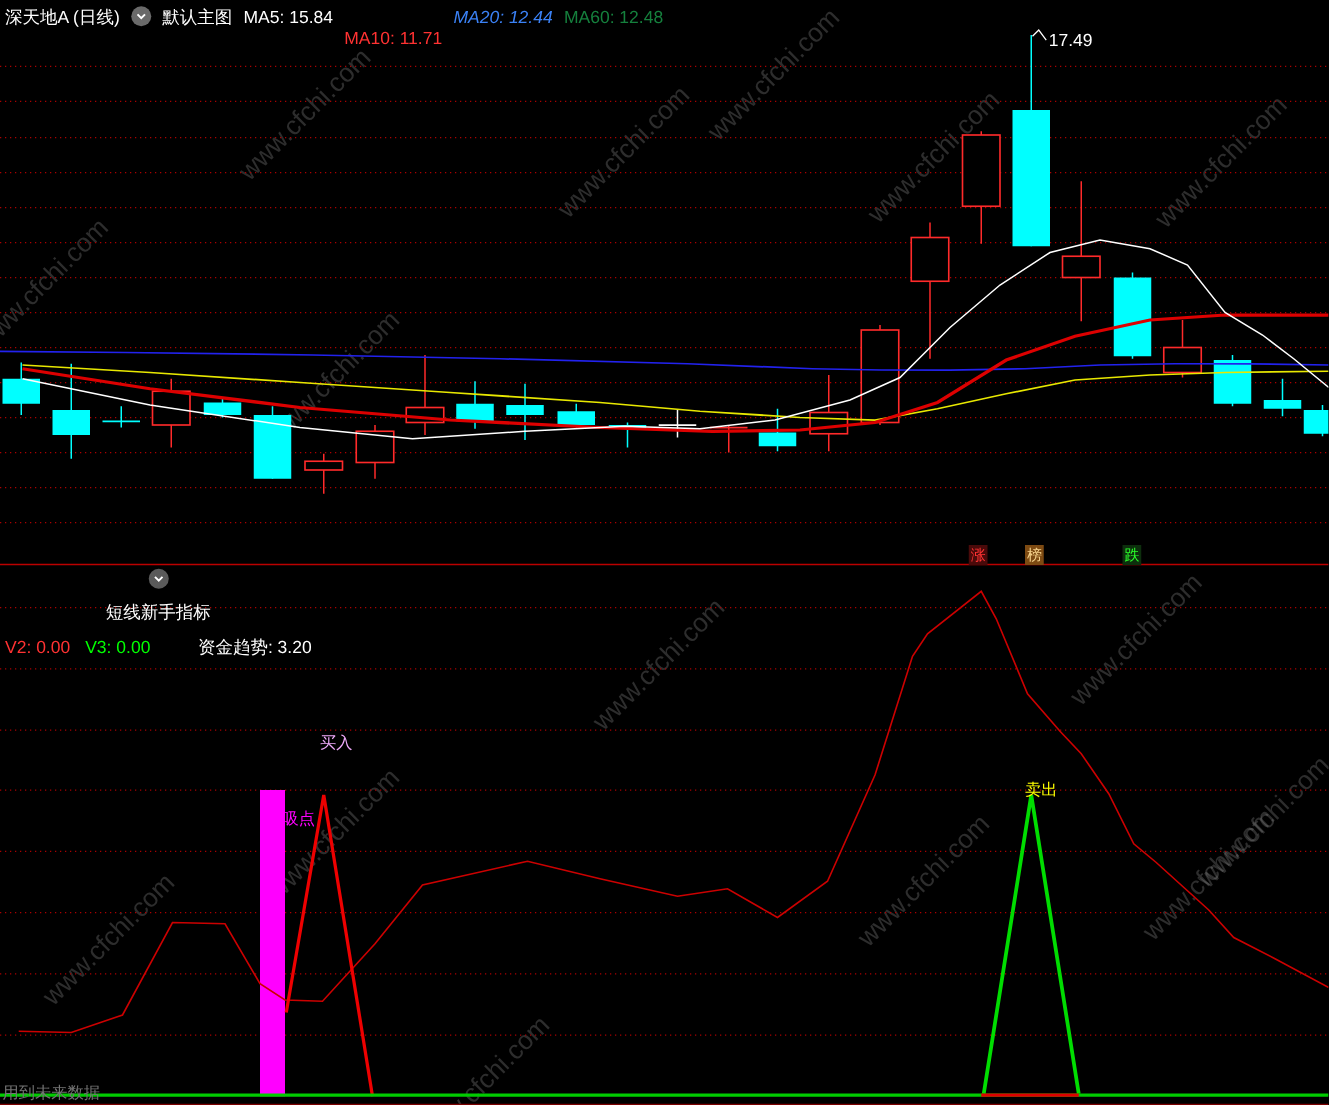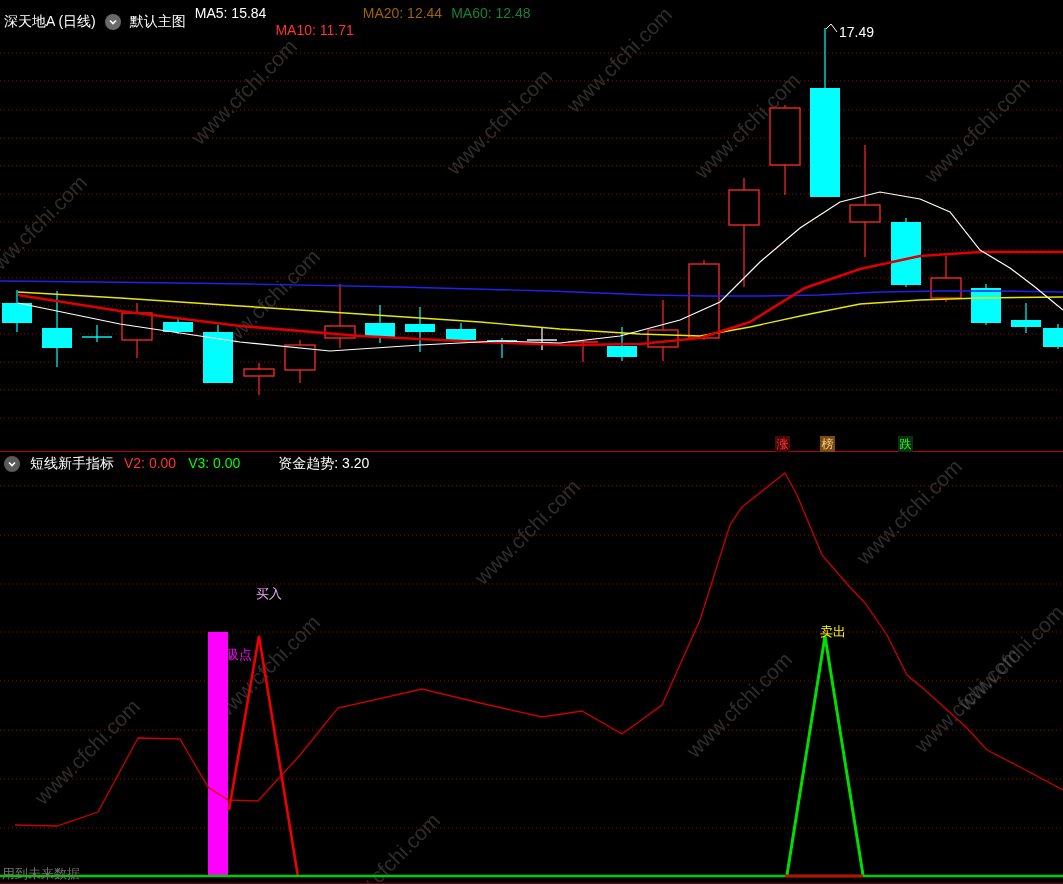--- a/index.html
+++ b/index.html
@@ -1,21 +1,21 @@
 <!DOCTYPE html>
 <html><head>
 <meta charset="utf-8">
 <style>
   html,body{margin:0;padding:0;background:#000;}
   .app{position:relative;width:1063px;height:884px;background:#000;overflow:hidden;
        font-family:"Liberation Sans",sans-serif;}
-  .hdr{position:absolute;left:4px;top:5px;display:flex;align-items:center;gap:9px;
+  .hdr{position:absolute;left:4px;top:5px;display:flex;gap:9px;
        font-size:14px;color:#fff;white-space:nowrap;z-index:30;}
   .hdr2{position:absolute;left:4px;top:455px;display:flex;align-items:center;gap:10px;
-        font-size:14px;color:#fff;white-space:nowrap;z-index:30;}
+        font-size:14px;color:#fff;white-space:nowrap;z-index:30;flex-direction:column;}
   .circle-ico{width:16px;height:16px;border-radius:50%;background:#6a6a6a;display:flex;
               align-items:center;justify-content:center;flex:0 0 auto;}
   .circle-ico svg{display:block;}
   svg.chart{position:absolute;left:0;top:0;z-index:5;}
   .wm{position:absolute;color:rgba(150,150,150,0.30);font-size:21px;transform:rotate(-45deg);
       transform-origin:center;white-space:nowrap;z-index:2;pointer-events:none;}
   .sig{position:absolute;font-size:13px;z-index:20;white-space:nowrap;}
   .peak{position:absolute;left:839px;top:24px;color:#fff;font-size:14px;z-index:20;}
   .badge{position:absolute;top:436px;width:15px;height:16px;font-size:12px;line-height:16px;
          text-align:center;z-index:25;}
@@ -144,21 +144,21 @@
     <span>深天地A (日线)</span>
     <span class="circle-ico">
       <svg width="10" height="10" viewBox="0 0 10 10">
           <polyline points="2,3.5 5,6.5 8,3.5" fill="none" stroke="#fff" stroke-width="1.6"></polyline>
         </svg>
     </span>
     <span>默认主图</span>
     <span id="ma-labels" style="display:flex;gap:9px;">
         <span style="color: rgb(255, 255, 255);">MA5: 15.84</span>
         <span style="color: rgb(255, 50, 50); margin-top: 17px;">MA10: 11.71</span>
-        <span style="color: #a16207;">MA20: 12.44</span>
+        <span style="color: #3b82f6; font-style: italic;">MA20: 12.44</span>
         <span style="color: #15803d;">MA60: 12.48</span>
       </span>
   </div>
 
   <div class="peak">17.49</div>
 
   <div id="badges">
       <div class="badge" style="left: 775px; background: rgb(74, 10, 10); color: rgb(255, 51, 51);">涨</div>
       <div class="badge" style="left: 820px; background: rgb(125, 74, 18); color: rgb(245, 208, 138);">榜</div>
       <div class="badge" style="left: 898px; background: rgb(13, 47, 13); color: rgb(42, 255, 42);">跌</div>

